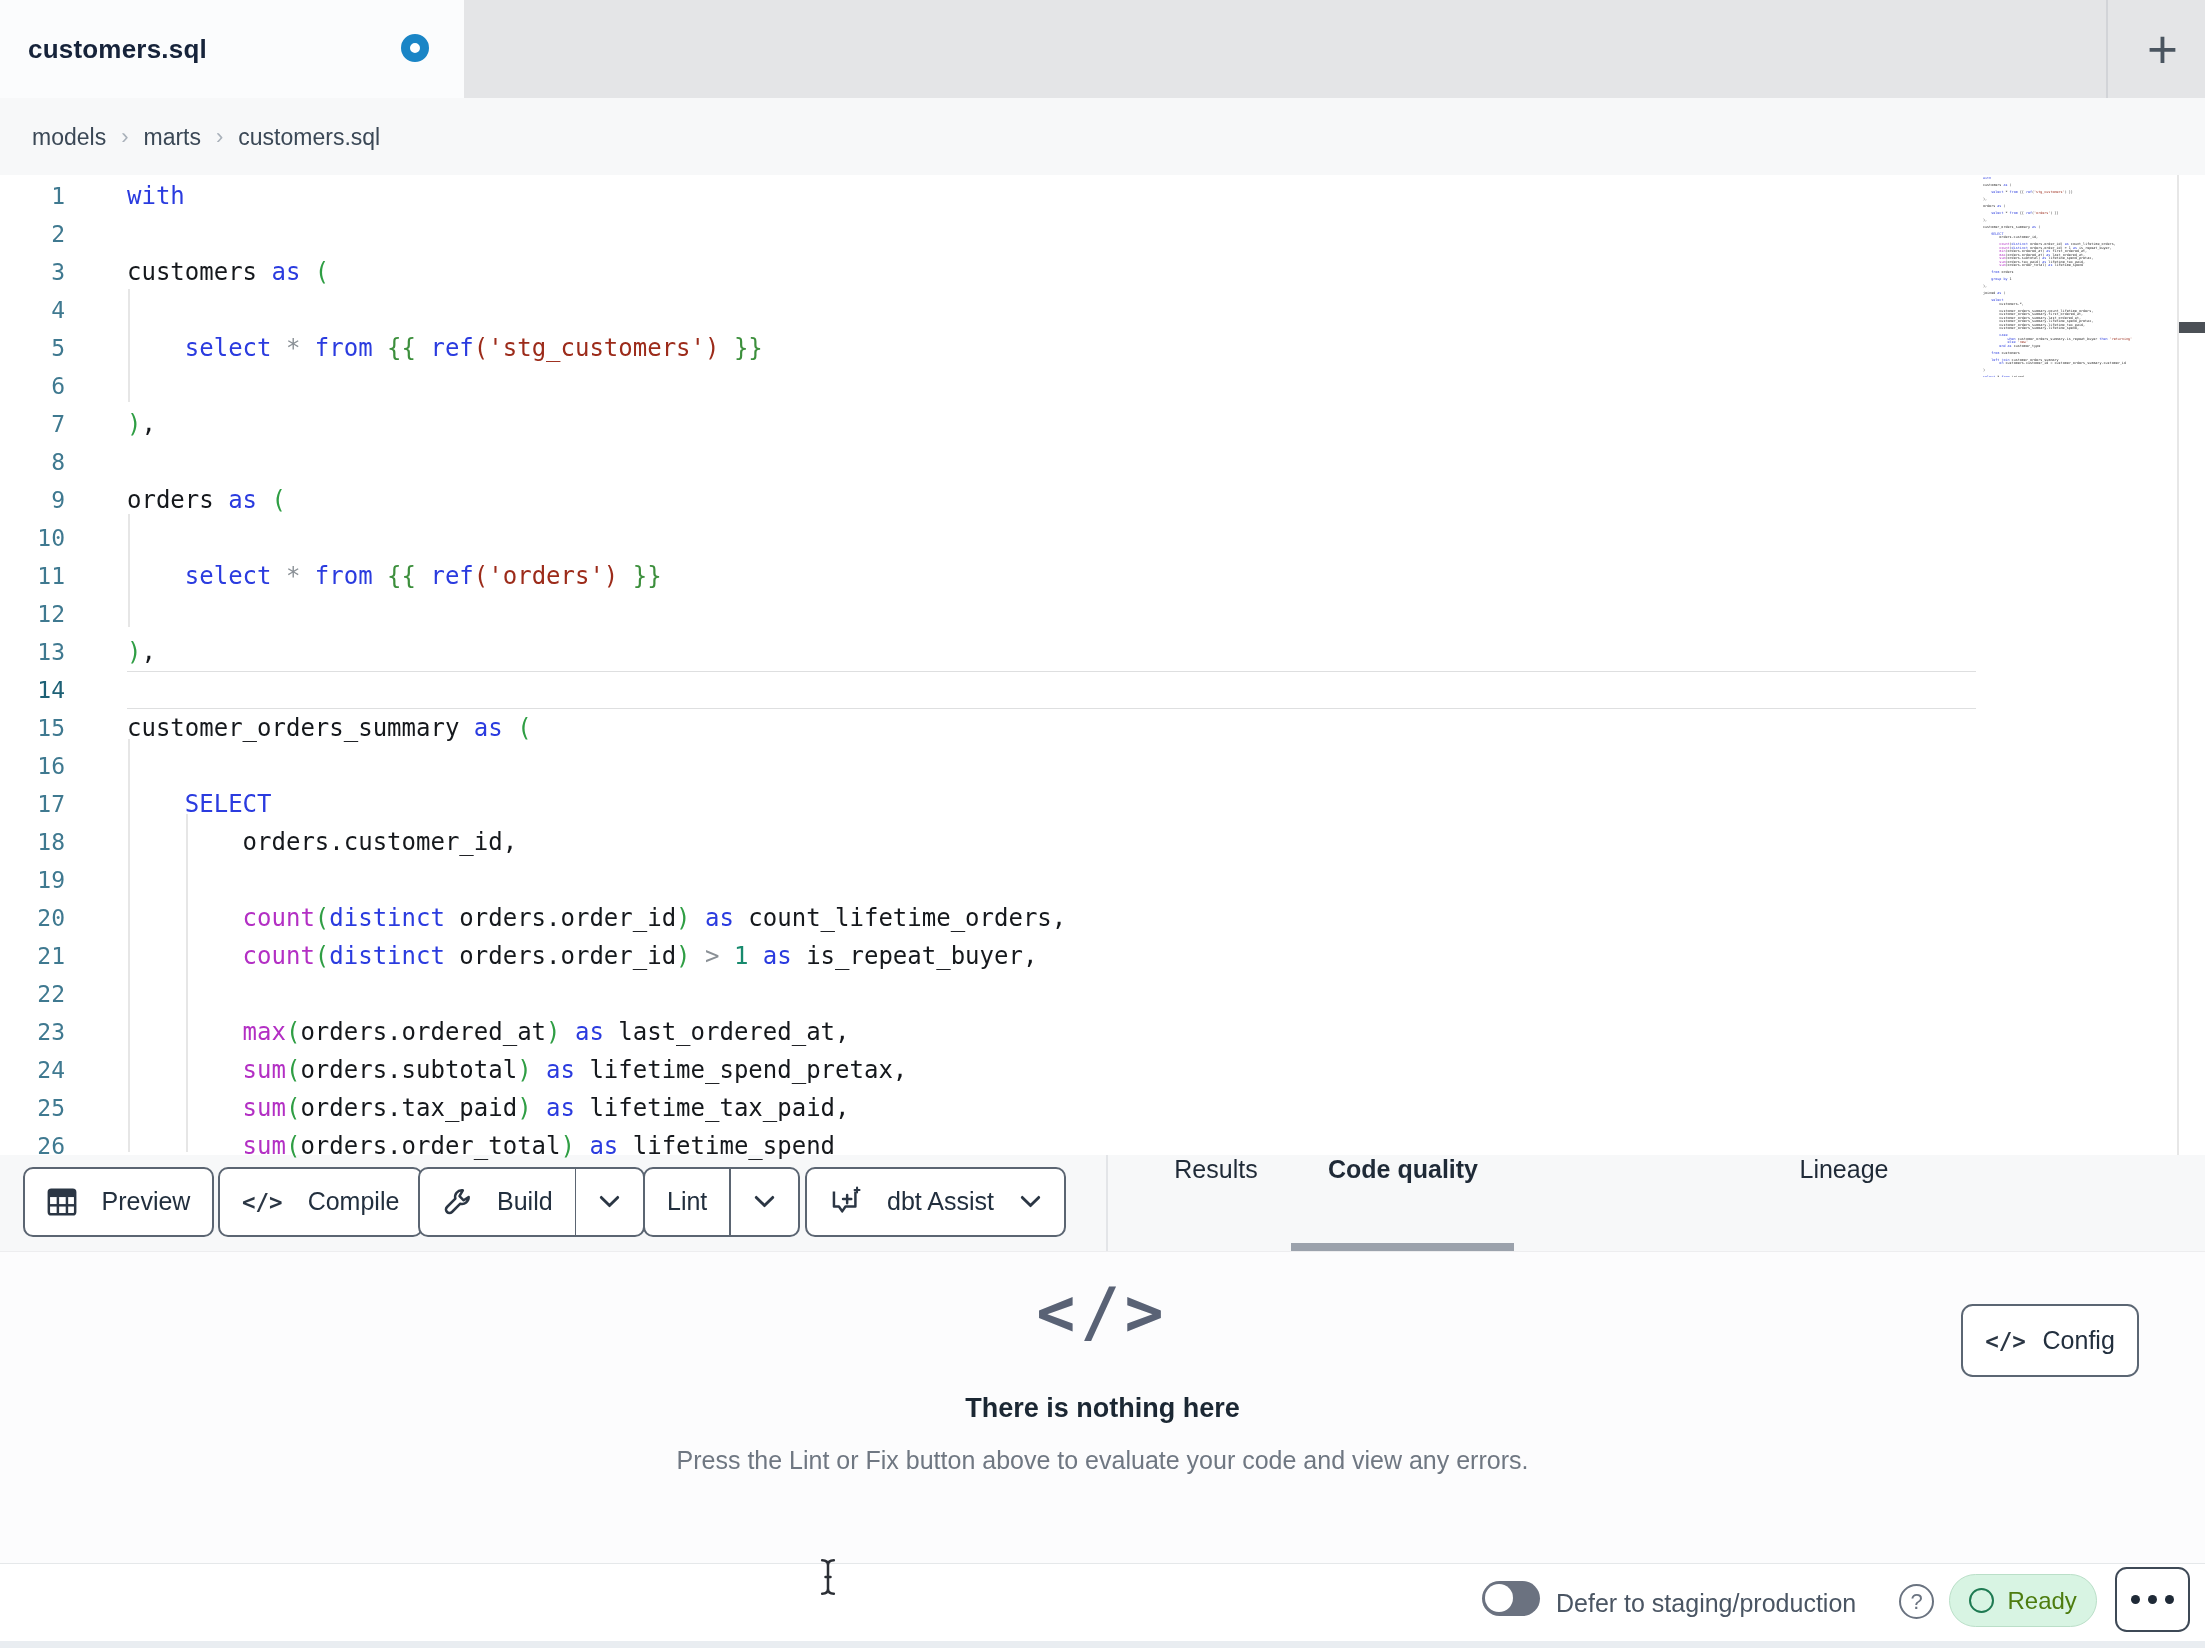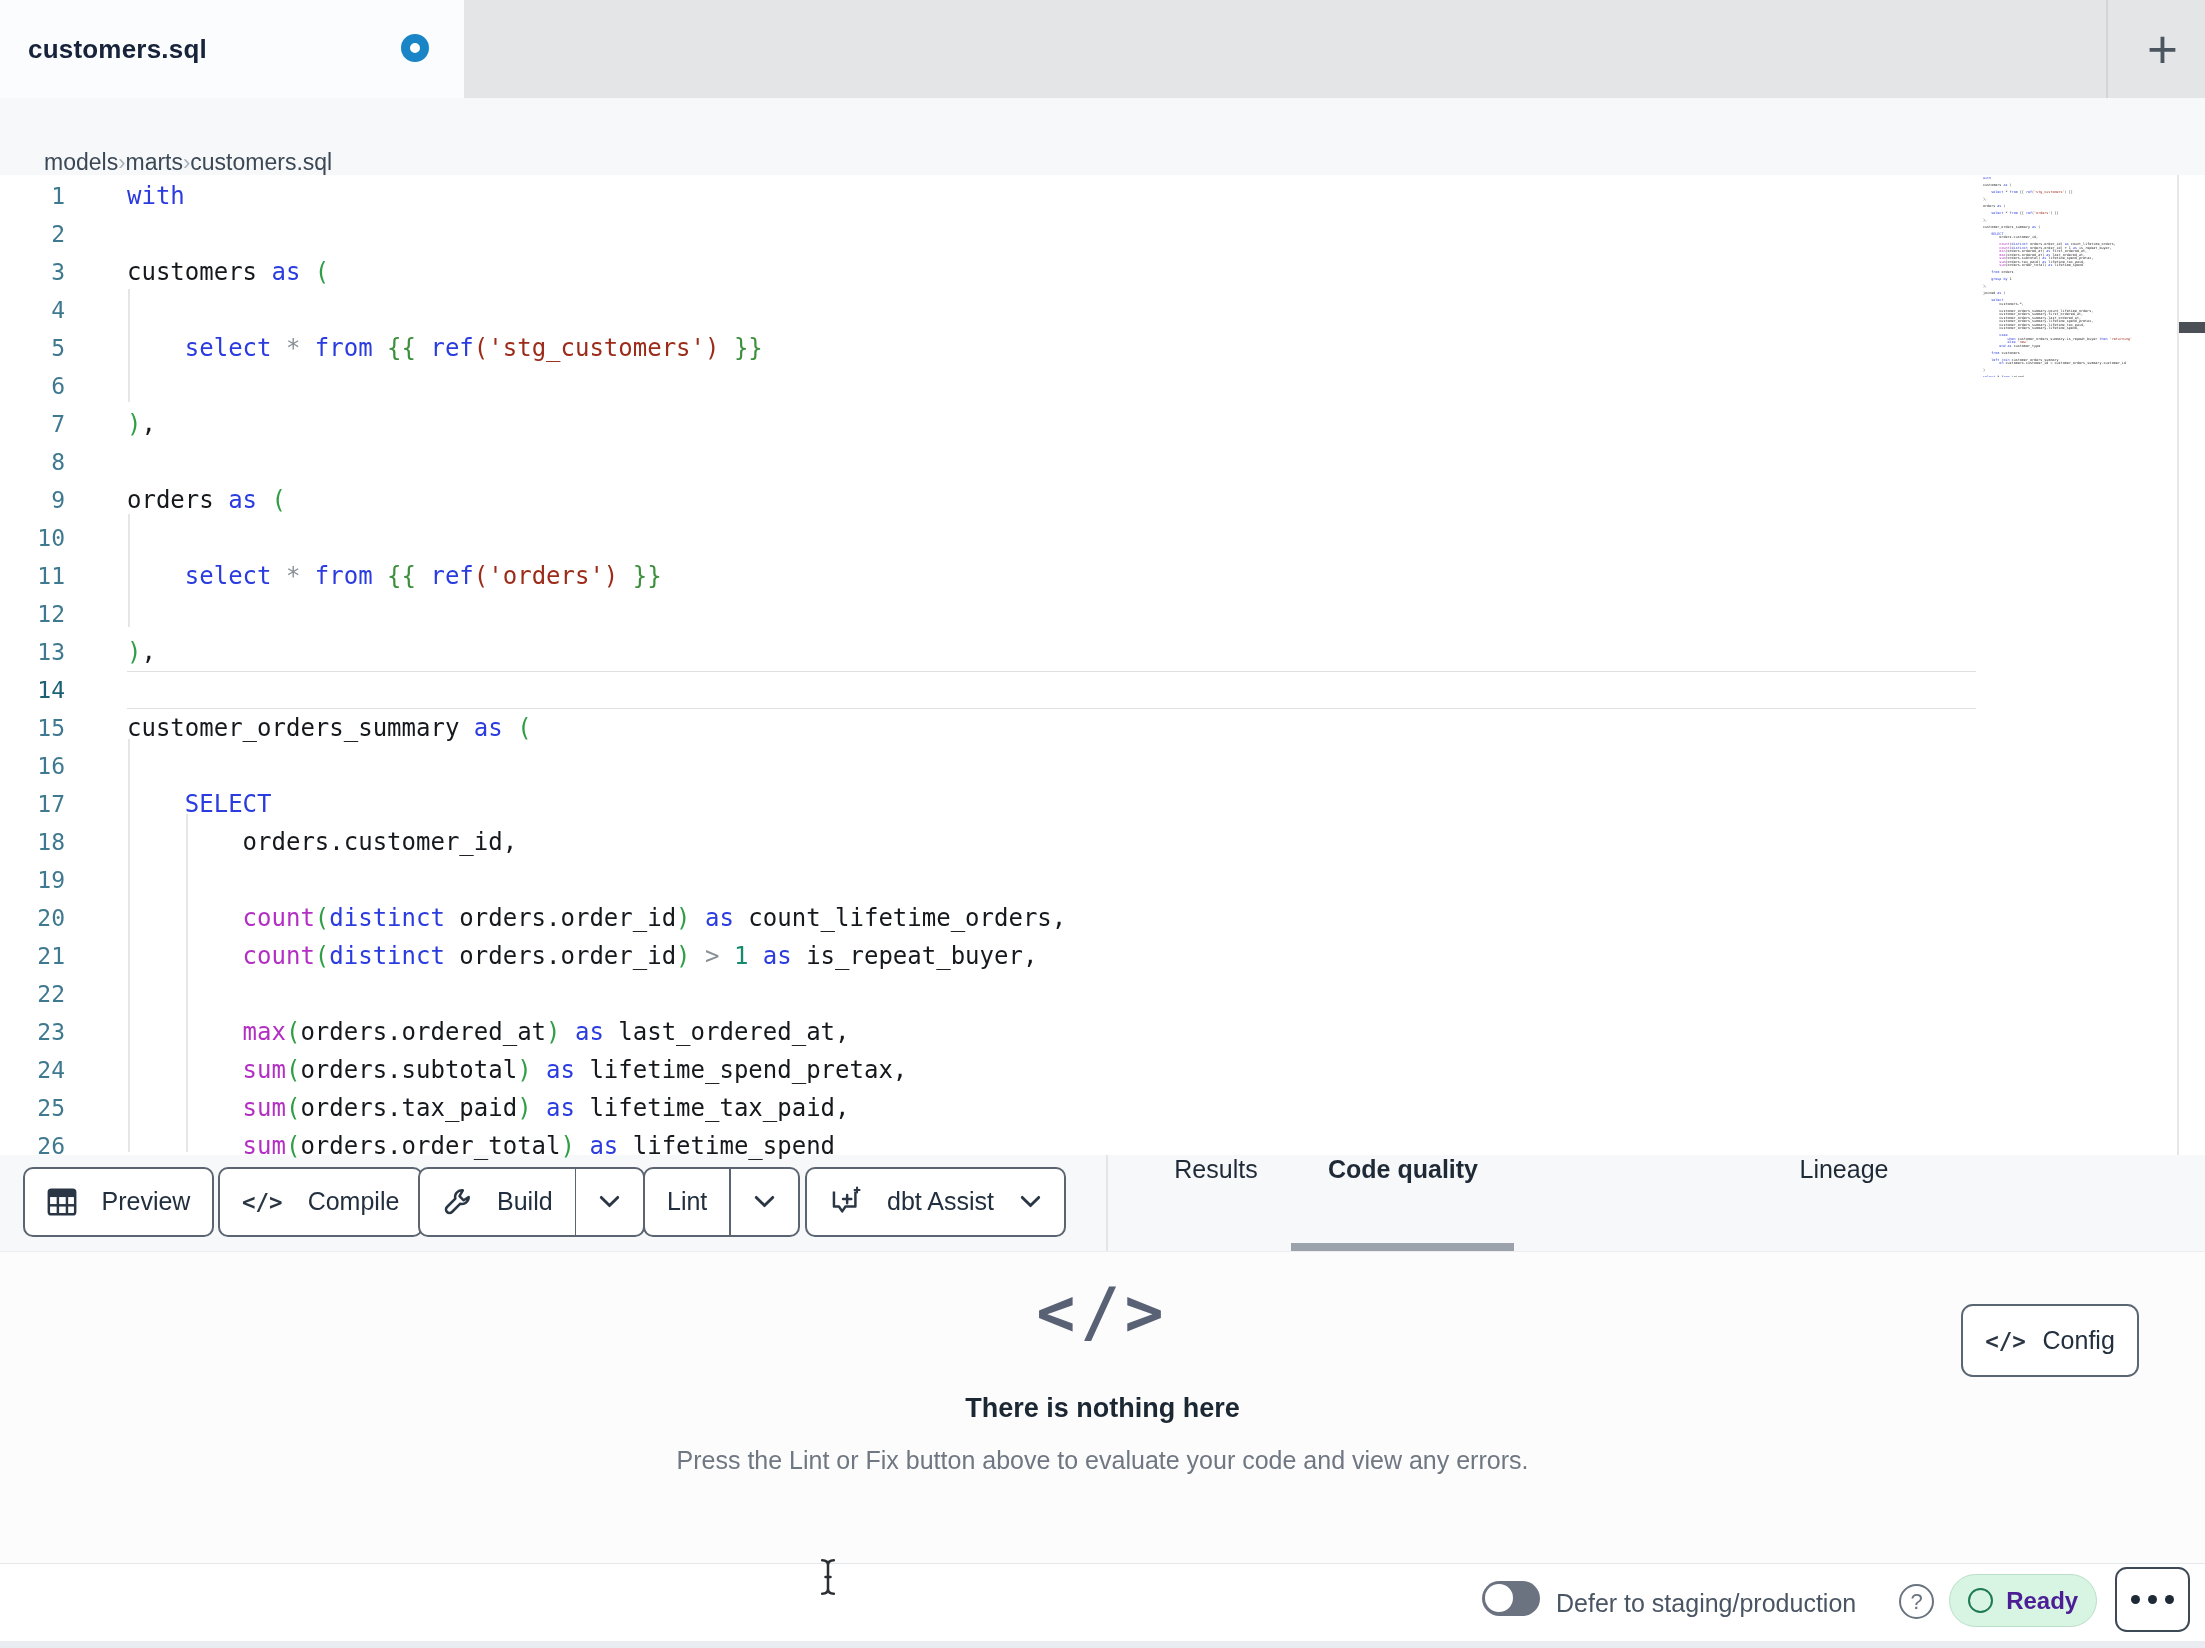--- a/index.html
+++ b/index.html
@@ -14,22 +14,22 @@
   .tab-title { font-size:26px; font-weight:700; color:#16233a; letter-spacing:0.2px; }
   .mod-dot { position:absolute; left:401px; top:34px; width:28px; height:28px; border-radius:50%;
              border:9.2px solid #1a85c6; background:#ffffff; }
   .tab-sep { position:absolute; left:2106px; top:0; width:1.7px; height:98px; background:#d2d4d8; }
   .new-tab { position:absolute; left:2121px; top:0; width:83px; height:98px; display:flex;
              align-items:center; justify-content:center; font-size:53px; font-weight:300;
              color:#4a5560; line-height:1; }
 
   
   .crumbbar { position:absolute; left:0; top:98px; width:2205px; height:78px; background:#f7f8f9; }
-  .crumbs { position:absolute; left:44px; top:0; height:78px; display:flex; align-items:flex-end;
-            font-size:23px; color:#3b4856; }
+  .crumbs { position:absolute; left:32px; top:0; height:78px; display:flex; align-items:center;
+            gap:15px; font-size:23px; color:#3b4856; }
   .crumb-sep { color:#a9b1ba; font-size:22px; }
   .compass-btn { position:absolute; left:403px; top:108px; width:62px; height:58px; border-radius:11.7px;
                  background:#fcfdfe; border:1.7px solid #e7e9ec; display:flex; align-items:center;
                  justify-content:center; cursor:pointer; }
   .save-btn { position:absolute; left:2017px; top:106px; width:153px; height:62px; border-radius:8.3px;
               background:#0d7474; border:none; color:#ffffff; font-size:26px; font-weight:600;
               display:flex; align-items:center; justify-content:center; gap:13.3px; cursor:pointer;
               font-family:"Liberation Sans", sans-serif; }
 
   
@@ -91,21 +91,21 @@
                   background:#ffffff; }
   .defer-label { position:absolute; left:1556px; top:0; height:78px; display:flex; align-items:center;
                  font-size:25px; color:#4a5563; }
   .help { position:absolute; left:1899px; top:20px; width:35px; height:35px; border-radius:50%;
           border:2.1px solid #6a7380; color:#6a7380; font-size:22px; display:flex; align-items:center;
           justify-content:center; cursor:pointer; }
   .ready { position:absolute; left:1949px; top:10px; width:148px; height:53px; border-radius:27px;
            background:#d8f4e3; border:1.7px solid #badfc8; display:flex; align-items:center;
            justify-content:center; gap:13.3px; }
   .ready .ring { width:25px; height:25px; border-radius:50%; border:2.5px solid #1e7a52; }
-  .ready .txt { font-size:24px; font-weight:700; color:#4c1d95; }
+  .ready .txt { font-size:24px; font-weight:400; color:#4d7c0f; }
   .dots-btn { position:absolute; left:2115px; top:3.3px; width:75px; height:65px; border-radius:11.7px;
               background:#ffffff; border:2.1px solid #3e4956; display:flex; align-items:center;
               justify-content:center; gap:7.5px; cursor:pointer; }
   .dots-btn i { width:9.2px; height:9.2px; border-radius:50%; background:#1f2a37; }
   .bottom-strip { position:absolute; left:0; top:1641px; width:2205px; height:7.5px; background:#e9edf1; }
 
   .cursor-ibeam { position:absolute; left:813px; top:1557px; z-index:50; }
 </style>
 </head>
 <body>

